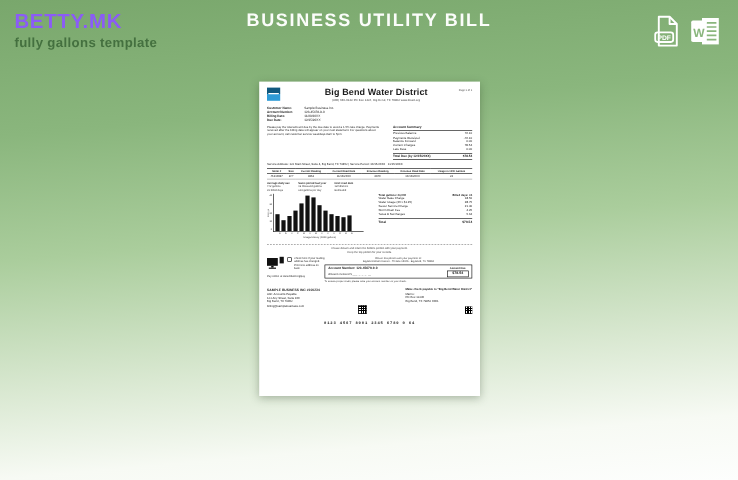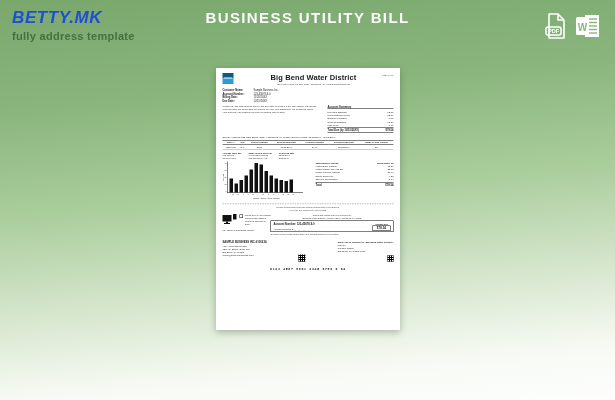--- a/index.html
+++ b/index.html
@@ -3,21 +3,21 @@
 <meta charset="utf-8">
 <style>
   html,body{margin:0;padding:0;}
   body{
     width:615px;height:400px;overflow:hidden;
     font-family:"Liberation Sans",sans-serif;
     background:linear-gradient(175deg,#79a76c 0%,#8ab67d 25%,#aacd9c 48%,#d9e8d1 72%,#f7faf4 88%,#fdfefd 100%);
     position:relative;
   }
   
-  .logo{position:absolute;left:12px;top:8px;color:#1d4ed8;font-size:17px;font-weight:800;letter-spacing:.6px;font-style:italic;}
+  .logo{position:absolute;left:12px;top:8px;color:#8b5cf6;font-size:17px;font-weight:800;letter-spacing:.6px;}
   .tagline{position:absolute;left:12px;top:30px;color:#44703f;font-size:11px;font-weight:600;letter-spacing:.3px;}
   .page-title{position:absolute;left:0;top:9px;width:100%;text-align:center;color:#fbfdfa;font-size:15px;font-weight:700;letter-spacing:1.4px;}
   .fmt-icons{position:absolute;right:14px;top:12px;display:flex;gap:7px;}
   .fmt-icons svg{display:block;}
   
   .doc{position:absolute;left:216px;top:68px;width:184px;height:262px;background:#fff;
        box-shadow:0 2px 7px rgba(40,60,35,.35);overflow:hidden;}
   .doc-inner{width:368px;height:524px;transform:scale(.5);transform-origin:0 0;
        padding:10px 13px;box-sizing:border-box;color:#1c1c1c;font-size:5px;}
   .doc-head{position:relative;display:flex;align-items:flex-start;margin-bottom:7px;}
@@ -91,21 +91,21 @@
       background:repeating-linear-gradient(0deg,#000 0 2px,rgba(255,255,255,0) 2px 4px),
                  repeating-linear-gradient(90deg,#000 0 2px,#fff 2px 4px);}
   .qr.small{width:12px;height:12px;}
   .micr{text-align:center;font-family:"Liberation Mono",monospace;font-weight:700;
         font-size:6.4px;letter-spacing:1.4px;margin-top:12px;}
 </style>
 </head>
 <body>
 
 <div class="logo">BETTY.MK</div>
-<div class="tagline">fully address template</div>
+<div class="tagline">fully gallons template</div>
 <div class="page-title">BUSINESS UTILITY BILL</div>
 
 <div class="fmt-icons">
   <span>
     <svg width="24" height="28" viewBox="0 0 24 28">
       <path d="M5 2 h9 l6 6 v18 h-15 z" fill="none" stroke="#fff" stroke-width="1.6" stroke-linejoin="round"></path>
       <path d="M14 2 v6 h6" fill="none" stroke="#fff" stroke-width="1.6" stroke-linejoin="round"></path>
       <rect x="2" y="15" width="15" height="8" rx="2" fill="none" stroke="#fff" stroke-width="1.5"></rect>
       <text x="9.5" y="21.3" text-anchor="middle" font-family="Liberation Sans,sans-serif" font-size="5.6" font-weight="bold" fill="#fff">PDF</text>
     </svg>

